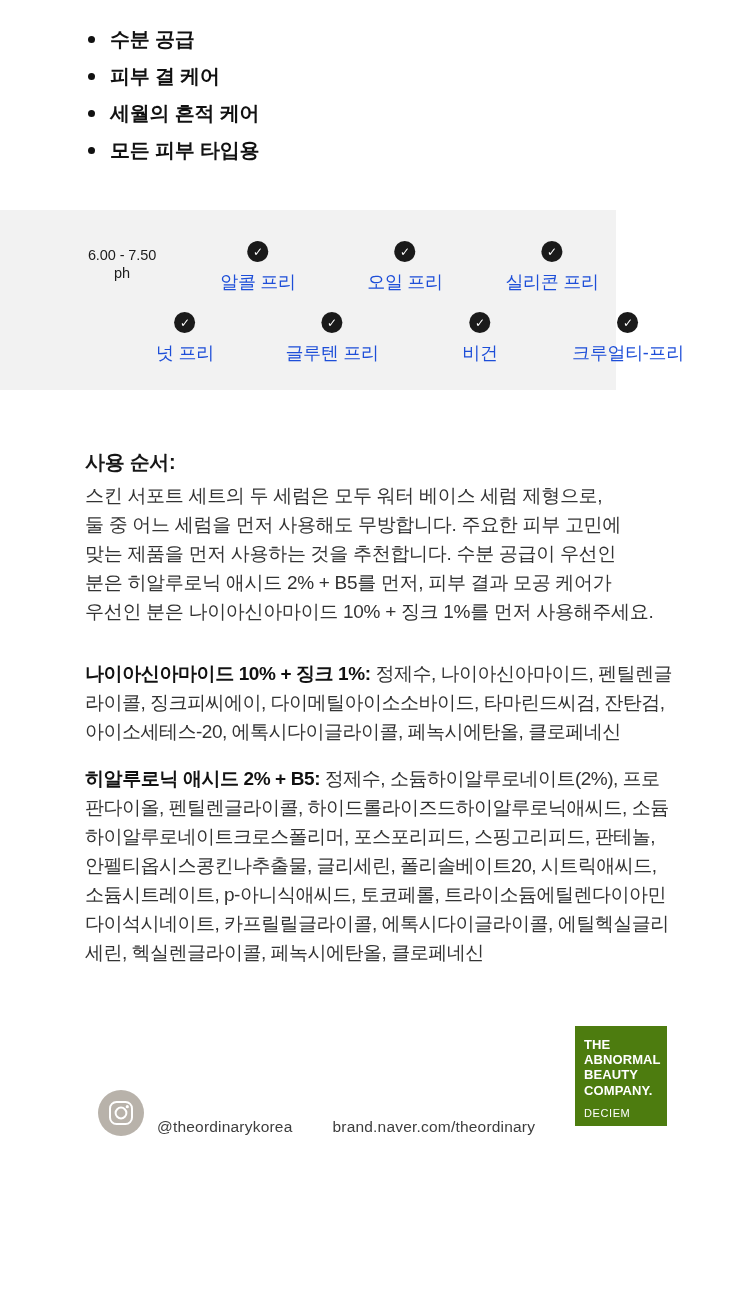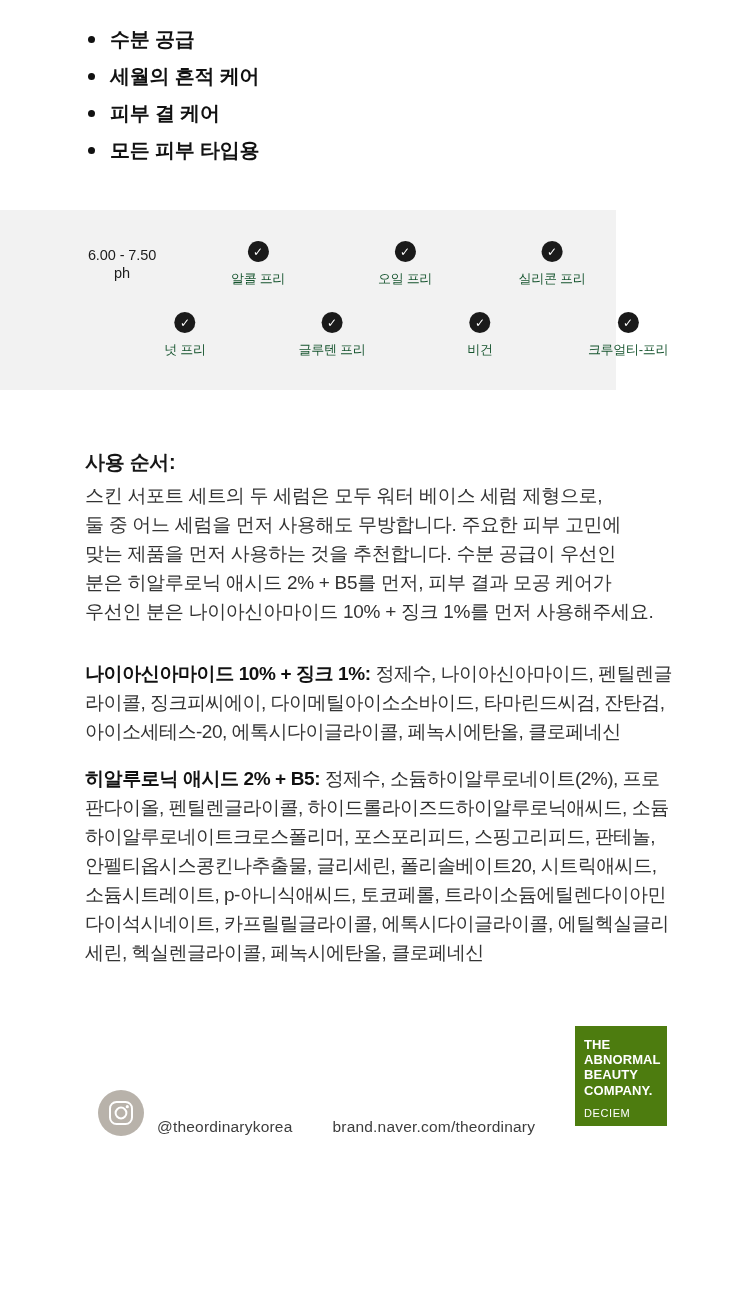--- a/index.html
+++ b/index.html
@@ -35,21 +35,21 @@
     display:flex;flex-direction:column;align-items:center;
   }
   .badge.r1{top:31px;}
   .badge.r2{top:102px;}
   .check{
     width:21px;height:21px;border-radius:50%;background:#1a1a1a;color:#fff;
     display:flex;align-items:center;justify-content:center;
     font-size:12px;font-weight:700;line-height:1;
   }
   .blabel{
-    margin-top:8px;font-size:13px;font-weight:500;color:#14532d;
+    margin-top:8px;font-size:18px;font-weight:500;color:#1d4ed8;
     letter-spacing:-0.3px;white-space:nowrap;
   }
   
   .usage{position:absolute;top:448px;left:85px;width:592px;}
   .ingredients{position:absolute;top:650px;left:85px;width:592px;}
   .sec-h{
     margin:0;font-size:20px;font-weight:700;color:#161616;
     line-height:29px;letter-spacing:-0.3px;
   }
   .usage .body{
@@ -84,22 +84,22 @@
     margin-top:9px;font-size:11px;font-weight:400;letter-spacing:0.6px;
   }
 </style>
 </head>
 <body>
 
 <div class="page">
 
   <ul class="features">
     <li><span class="dot"></span><span>수분 공급</span></li>
+    <li><span class="dot"></span><span>피부 결 케어</span></li>
     <li><span class="dot"></span><span>세월의 흔적 케어</span></li>
-    <li><span class="dot"></span><span>피부 결 케어</span></li>
     <li><span class="dot"></span><span>모든 피부 타입용</span></li>
   </ul>
 
   <div class="band">
 
     <div class="ph">
       <div>6.00 - 7.50</div>
       <div>ph</div>
     </div>
 

